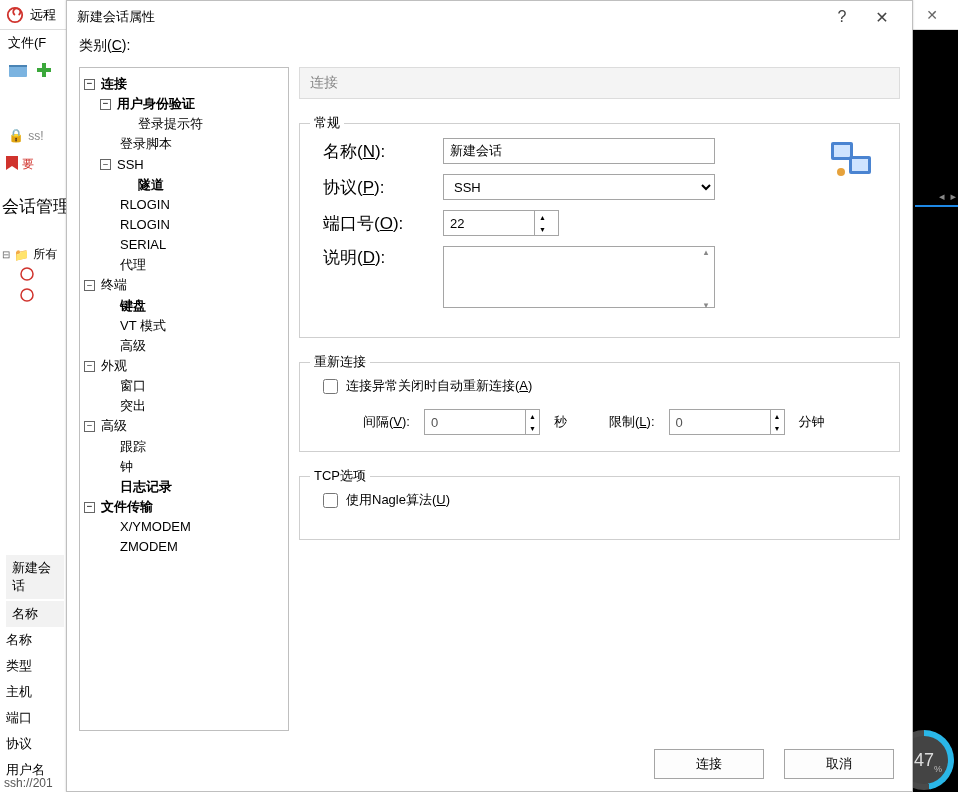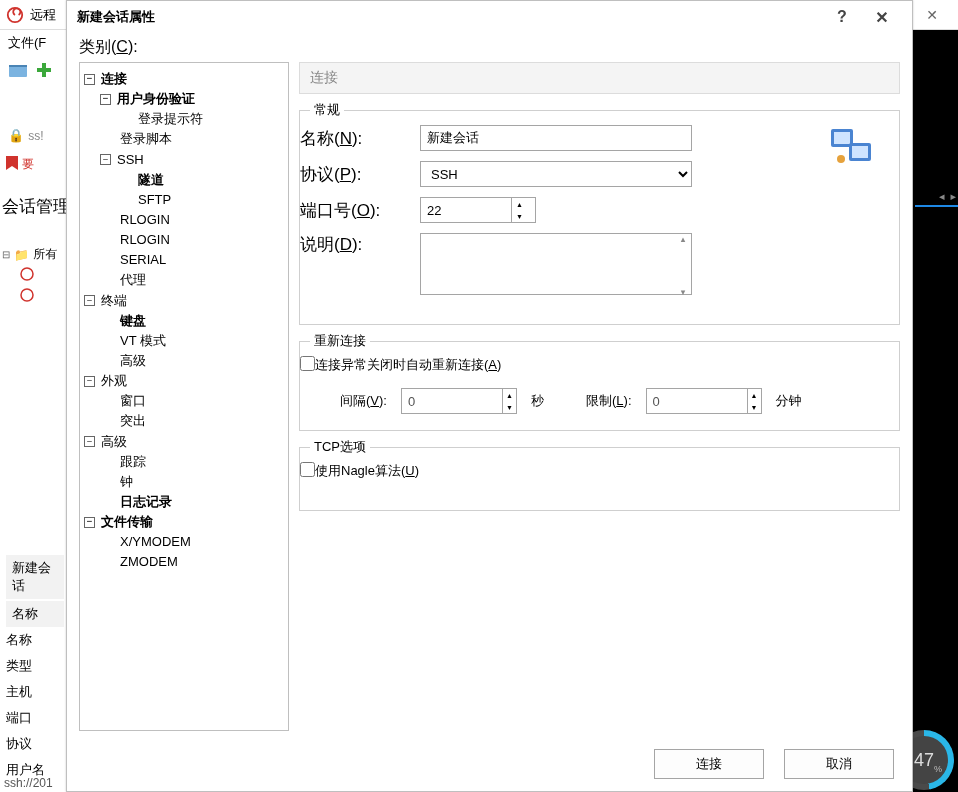--- a/index.html
+++ b/index.html
@@ -105,33 +105,32 @@
       border: 1px solid #bfbfbf;
       display:flex; flex-direction:column;
       box-shadow: 0 0 2px rgba(0,0,0,0.2);
     }
     .dlg-titlebar {
       height: 32px;
       display:flex;
       align-items:center;
       padding: 0 10px;
       font-size: 13px;
-      font-weight: bold;
     }
     .dlg-titlebar .sp{flex:1;}
     .dlg-titlebar .help,.dlg-titlebar .close{
       width:40px; text-align:center; font-size:16px; color:#444;
       cursor:pointer;
     }
     .dlg-body{
       flex:1; display:flex; flex-direction:column;
       padding: 4px 12px 8px 12px;
     }
     .dlg-category-label{
-      font-size:16px; margin-bottom:4px;
+      font-size:14px; margin-bottom:12px;
     }
     .dlg-split{
       flex:1; display:flex; gap:10px;
     }
     .tree{
       width: 210px;
       border:1px solid #bfbfbf;
       padding: 6px 4px;
       overflow-y:auto;
       font-size:13px;
@@ -161,22 +160,22 @@
     }
     .content-header{
       background:#f4f4f4;
       border:1px solid #dcdcdc;
       padding:6px 10px;
       color:#888;
       font-size:14px;
     }
     .fieldset{
       border:1px solid #cfcfcf;
-      margin-top:16px;
-      padding: 14px 16px 16px 0;
+      margin-top:24px;
+      padding: 14px 16px 16px 23px;
       position:relative;
     }
     .fieldset-title{
       position:absolute; top:-10px; left:10px;
       background:#fff; padding:0 4px;
       font-size:13px;
     }
     .form-row{
       display:flex;
       align-items:center;
@@ -219,21 +218,21 @@
     .ta-scroll{
       position:absolute;right:1px;top:1px;bottom:1px;width:16px;
       display:flex;flex-direction:column;justify-content:space-between;
     }
     .ta-scroll div{font-size:9px;color:#888;text-align:center;}
     .device-icon{
       position:absolute; top:16px; right:26px;
       width:44px;height:40px;
     }
     .checkbox-row{
-      display:flex;
+      display:flex;align-items:center;gap:8px;
       font-size:13px;
       margin-bottom: 14px;
     }
     .checkbox-row input{width:15px;height:15px;}
     .inline-spinner{
       display:flex;align-items:center;gap:10px;
     }
     .reconnect-row{
       display:flex;align-items:center;gap:14px;
       padding-left: 40px;
@@ -371,23 +370,20 @@
           </div>
         <div class="tree-node leaf-ind2">
             <span>登录脚本</span>
           </div>
         <div class="tree-node ind1">
             <span class="tree-toggle">−</span>
             <span>SSH</span>
           </div>
         <div class="tree-node bold leaf-ind3">
             <span>隧道</span>
-          </div>
-        <div class="tree-node leaf-ind3">
-            <span>SFTP</span>
           </div>
         <div class="tree-node leaf-ind2">
             <span>RLOGIN</span>
           </div>
         <div class="tree-node leaf-ind2">
             <span>RLOGIN</span>
           </div>
         <div class="tree-node leaf-ind2">
             <span>SERIAL</span>
           </div>

